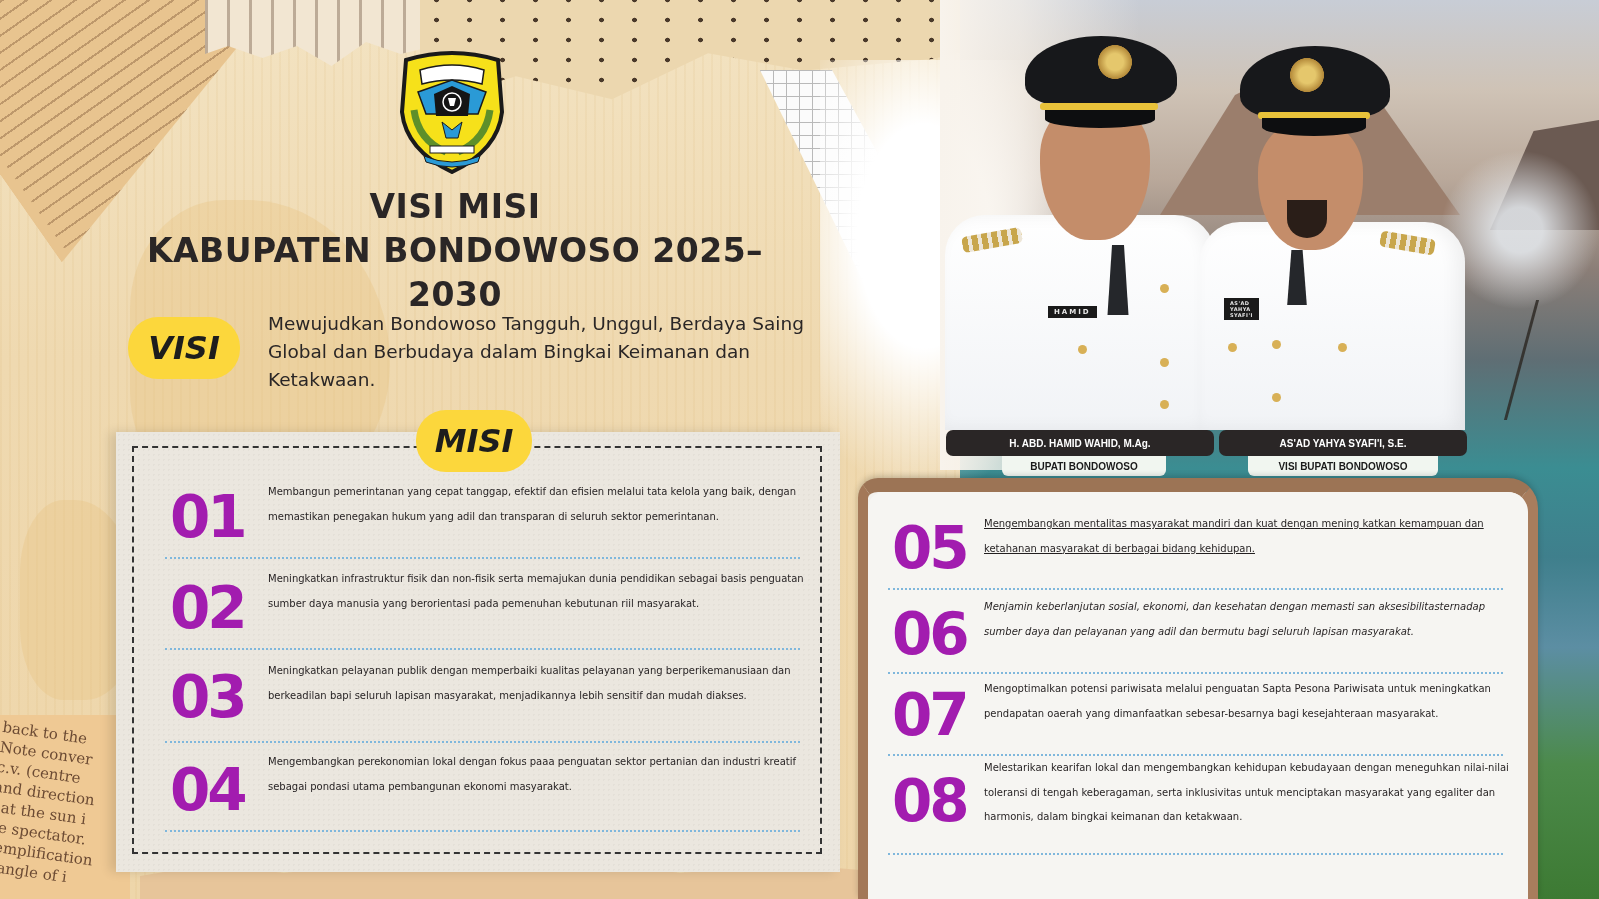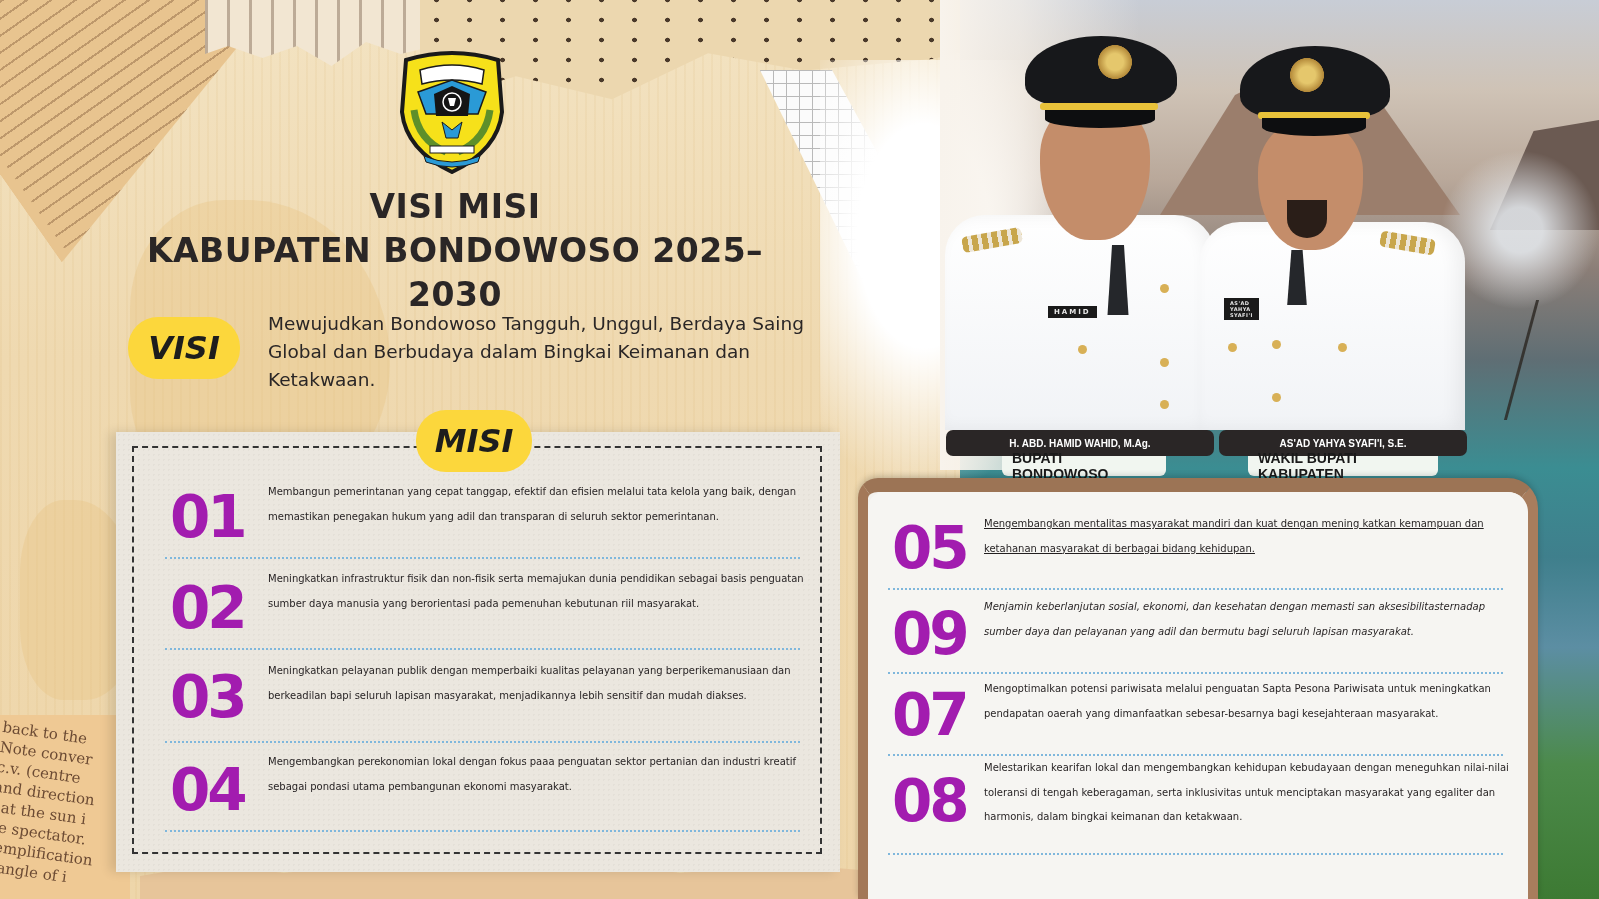--- a/index.html
+++ b/index.html
@@ -113,21 +113,21 @@
     .person .epaulette { position: absolute; height: 16px; background: repeating-linear-gradient(90deg, #c8a64c 0 6px, #ede6d8 6px 10px); border-radius: 5px; transform: rotate(-10deg); }
 
     .name-plate {
       position: absolute; height: 26px; background: #2a2626; color: #ffffff;
       border-radius: 7px; font-family: "Liberation Sans", sans-serif; font-weight: bold;
       font-size: 10px; display: flex; align-items: center; justify-content: center;
     }
     .role-plate {
       position: absolute; height: 20px; background: #f1f6f0; color: #1a1a1a;
       border-radius: 0 0 6px 6px; font-family: "Liberation Sans", sans-serif; font-weight: bold;
-      font-size: 14px; display: flex; align-items: center; justify-content: center; padding: 0 10px;
+      font-size: 10px; display: flex; align-items: center; justify-content: center; padding: 0 10px;
     }
 
     
     .logo { position: absolute; left: 398px; top: 50px; width: 108px; height: 124px; }
 
     
     .title {
       position: absolute; left: 110px; top: 185px; width: 690px; text-align: center;
       font-family: "DejaVu Sans", sans-serif; font-weight: bold; color: #2a2626;
       font-size: 33px; line-height: 44px; letter-spacing: 0.5px;
@@ -241,21 +241,21 @@
     <div class="nametag" style="left:1224px;top:298px;font-size:5px;letter-spacing:0.5px;">AS'AD YAHYA SYAFI'I</div>
     <div class="button" style="left:1228px;top:343px;"></div>
     <div class="button" style="left:1272px;top:340px;"></div>
     <div class="button" style="left:1338px;top:343px;"></div>
     <div class="button" style="left:1272px;top:393px;"></div>
   </div>
 
   <div class="name-plate" style="left:946px;top:430px;width:268px;">H. ABD. HAMID WAHID, M.Ag.</div>
   <div class="role-plate" style="left:1002px;top:456px;width:164px;">BUPATI BONDOWOSO</div>
   <div class="name-plate" style="left:1219px;top:430px;width:248px;">AS'AD YAHYA SYAFI'I, S.E.</div>
-  <div class="role-plate" style="left:1248px;top:456px;width:190px;">WAKIL BUPATI KABUPATEN</div>
+  <div class="role-plate" style="left:1248px;top:456px;width:190px;">VISI BUPATI BONDOWOSO</div>
 
   <div class="bg-newspaper-bl">
     <div class="bl-text">
       <div>back to the</div>
       <div>Note conver</div>
       <div>c.v. (centre</div>
       <div>and direction</div>
       <div>hat the sun i</div>
       <div>he spectator.</div>
       <div>xemplification</div>
@@ -317,21 +317,21 @@
   <div class="right-paper"></div>
   <div class="right-paper-inner"></div>
 
   <div class="item">
     <div class="num" style="left:892px;top:518px;">05</div>
     <div class="txt" style="left:984px;top:512px;width:520px;text-decoration:underline;">Mengembangkan mentalitas masyarakat mandiri dan kuat dengan mening katkan kemampuan dan ketahanan masyarakat di berbagai bidang kehidupan.</div>
   </div>
   <div class="divider" style="left:888px;top:588px;width:615px;"></div>
 
   <div class="item">
-    <div class="num" style="left:892px;top:604px;">09</div>
+    <div class="num" style="left:892px;top:604px;">06</div>
     <div class="txt" style="left:984px;top:595px;width:520px;font-style:italic;">Menjamin keberlanjutan sosial, ekonomi, dan kesehatan dengan memasti san aksesibilitasternadap sumber daya dan pelayanan yang adil dan bermutu bagi seluruh lapisan masyarakat.</div>
   </div>
   <div class="divider" style="left:888px;top:672px;width:615px;"></div>
 
   <div class="item">
     <div class="num" style="left:892px;top:685px;">07</div>
     <div class="txt" style="left:984px;top:677px;width:525px;">Mengoptimalkan potensi pariwisata melalui penguatan Sapta Pesona Pariwisata untuk meningkatkan pendapatan oaerah yang dimanfaatkan sebesar-besarnya bagi kesejahteraan masyarakat.</div>
   </div>
   <div class="divider" style="left:888px;top:754px;width:615px;"></div>
 

